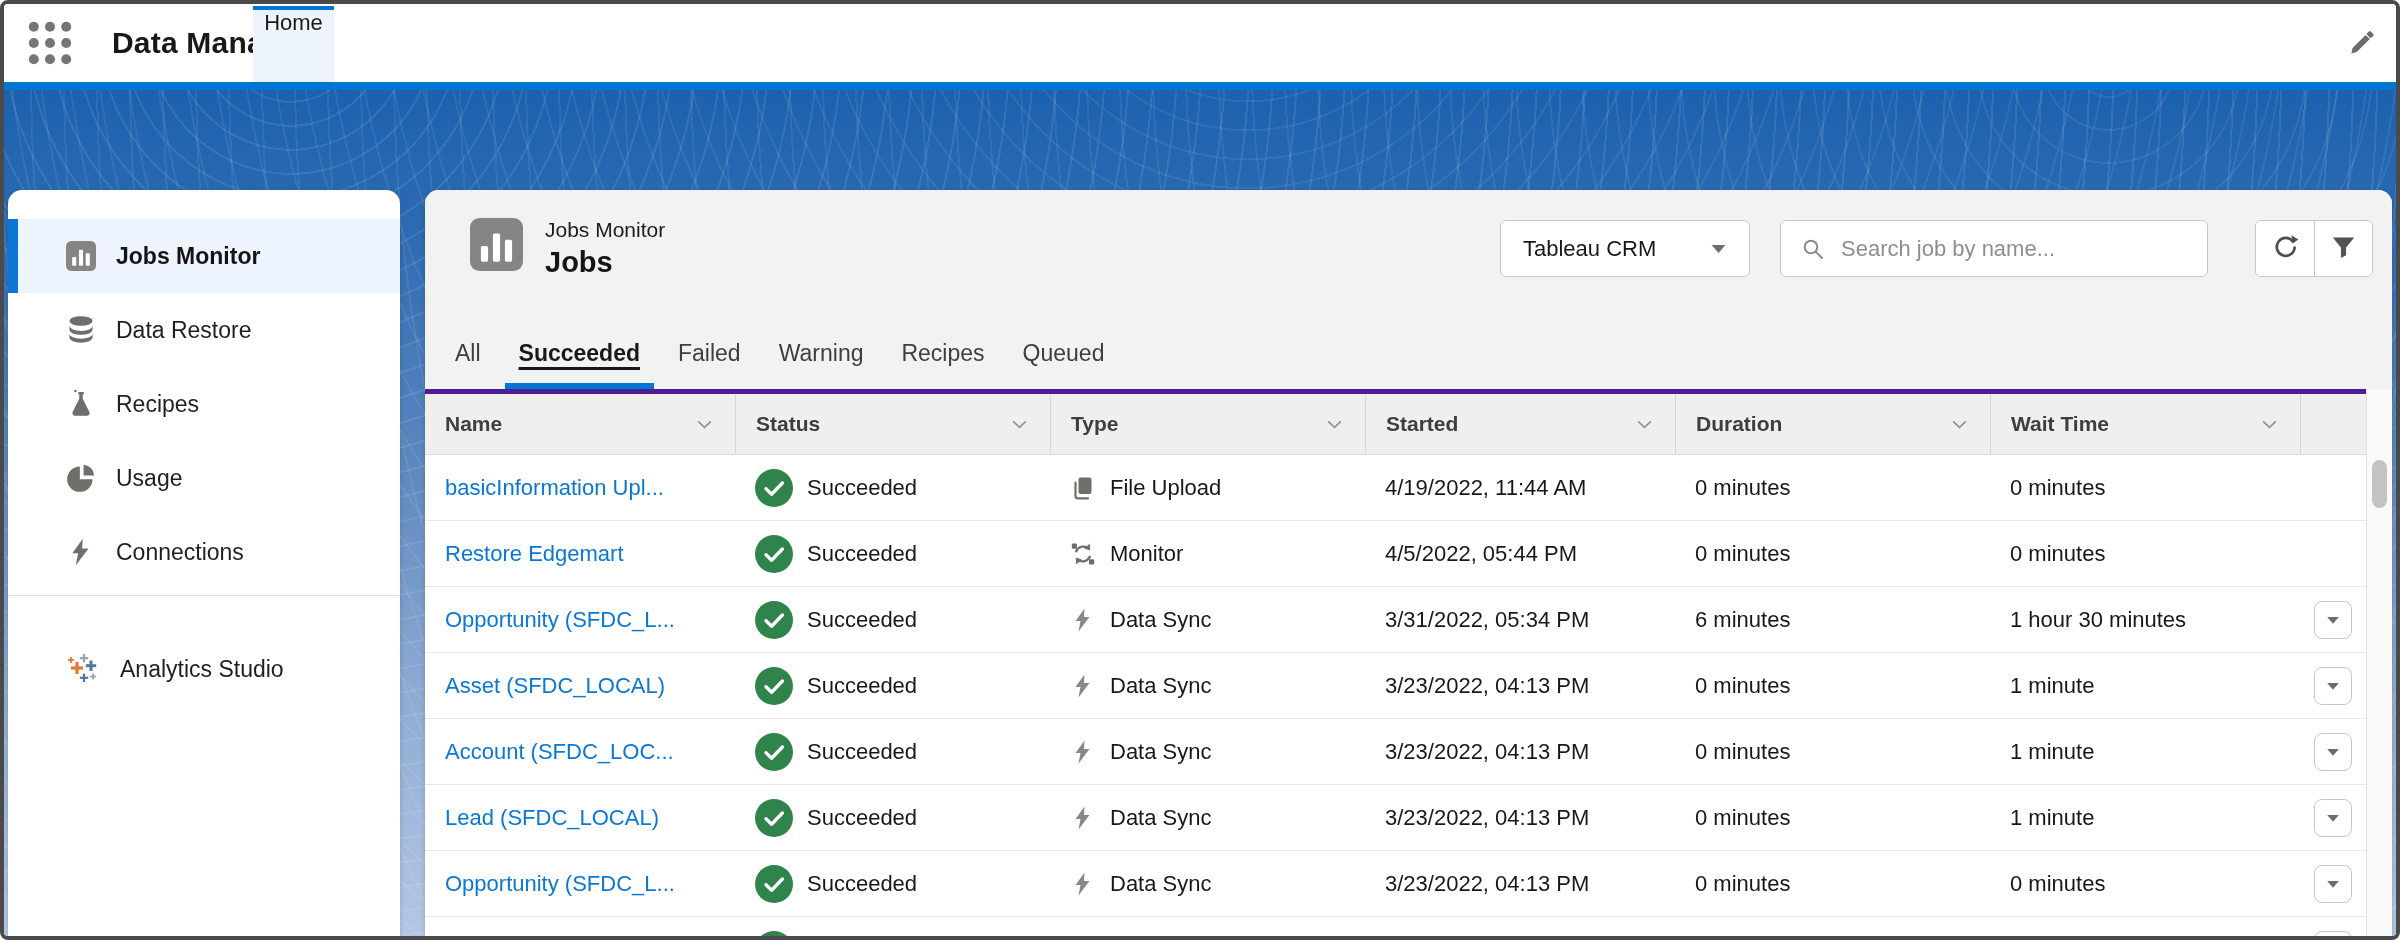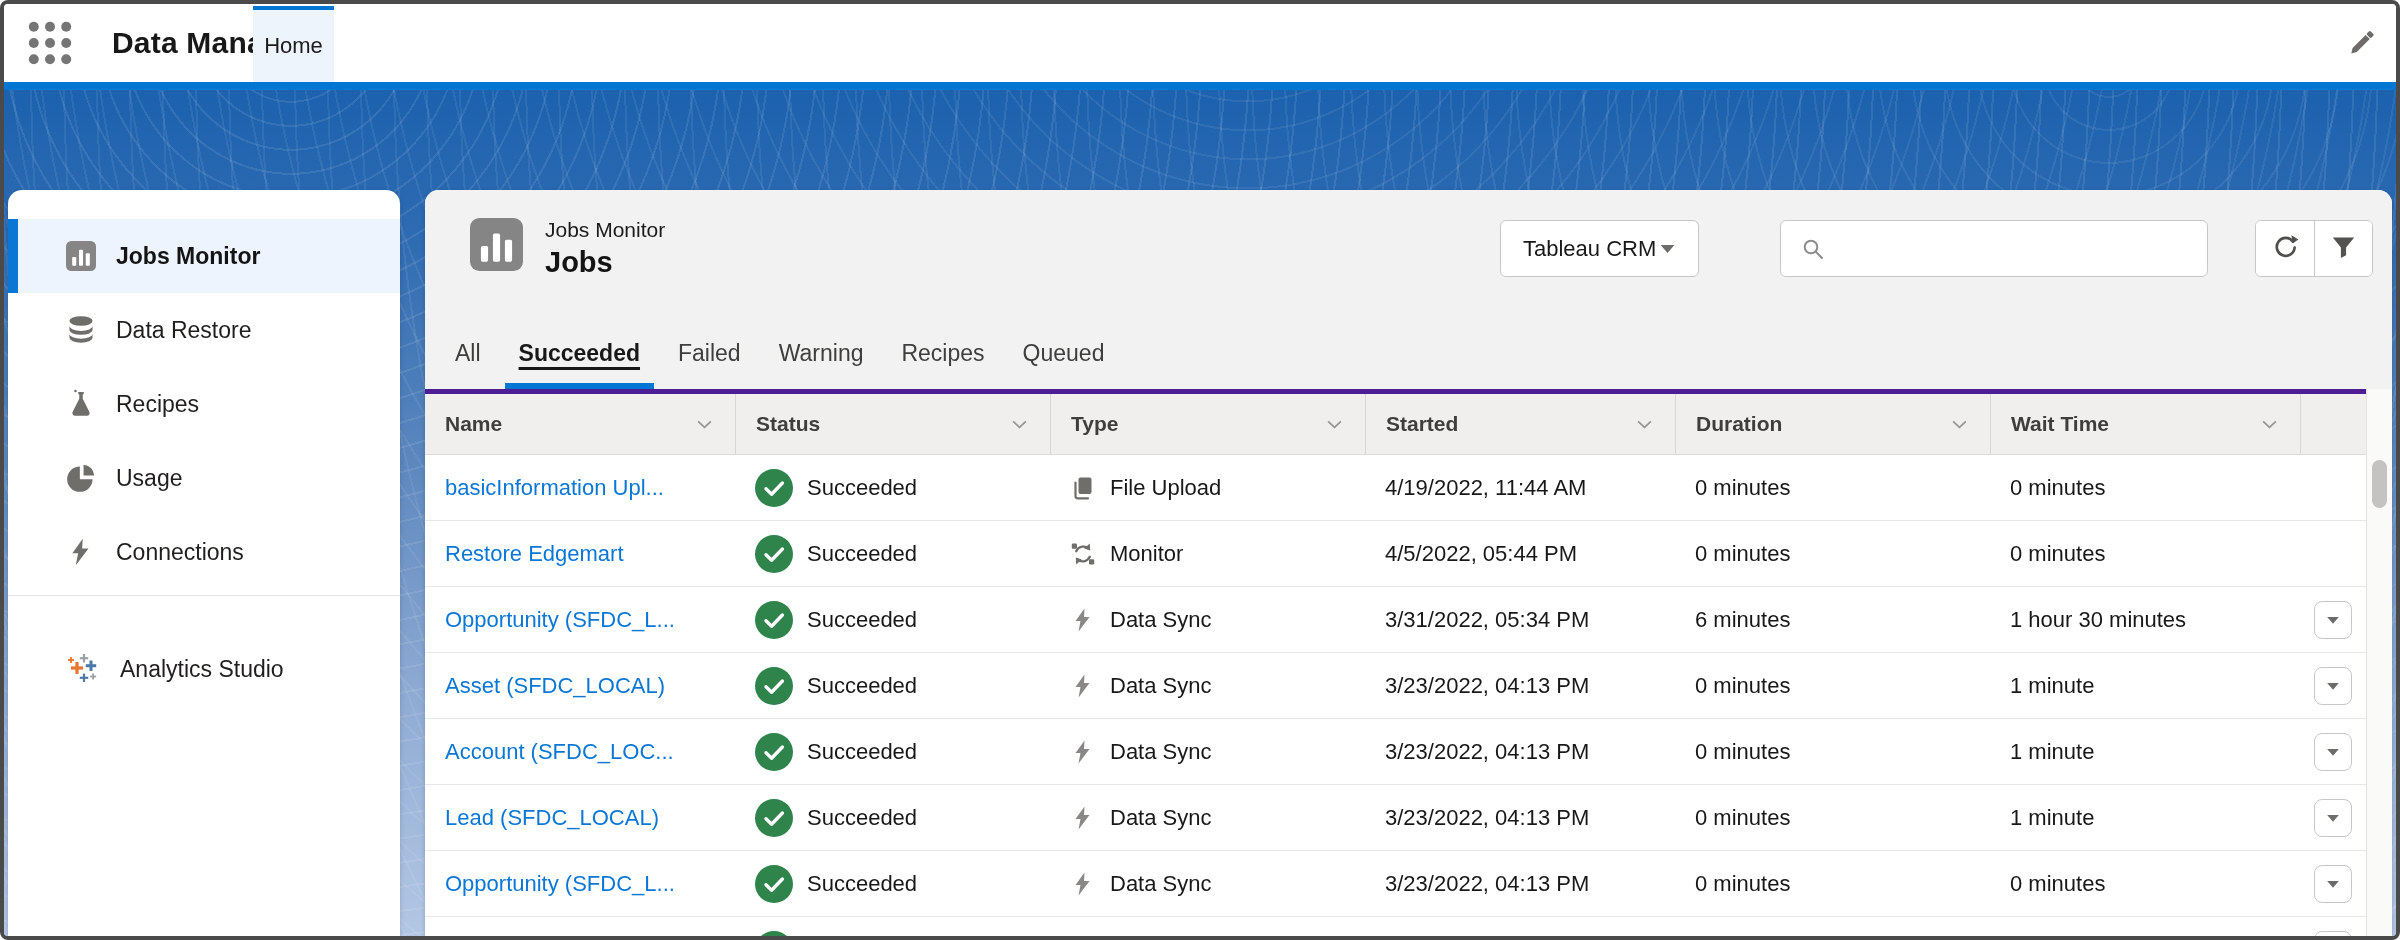--- a/index.html
+++ b/index.html
@@ -13,21 +13,21 @@
     overflow:hidden;background:#fff;box-sizing:border-box;
   }
   
   .topbar{position:absolute;top:0;left:0;right:0;height:78px;background:#fff;z-index:4;}
   .waffle{position:absolute;left:24px;top:17px;width:44px;height:44px;cursor:pointer;}
   .waffle svg{width:44px;height:44px;}
   .app-title{position:absolute;left:108px;top:50%;transform:translateY(-50%);
     font-size:30px;font-weight:600;color:#181818;margin:0;letter-spacing:.2px;}
   .home-tab{position:absolute;left:249px;top:2px;bottom:0;width:81px;
     background:#edf4fb;border-top:4px solid #0176d3;box-sizing:border-box;
-    display:flex;align-items:center;justify-content:center;
+    display:flex;justify-content:center;
     font-size:22px;color:#1b1b1b;cursor:pointer;}
   .pencil{position:absolute;right:20px;top:24px;width:30px;height:30px;cursor:pointer;}
   .pencil svg{width:30px;height:30px;}
   
   .bluebar{position:absolute;top:78px;left:0;right:0;height:8px;background:#0176d3;z-index:3;}
   .canvas{position:absolute;top:78px;left:0;right:0;bottom:0;
     background-image:
       repeating-radial-gradient(circle at 12% -6%, rgba(255,255,255,0) 0 22px, rgba(255,255,255,.09) 22px 24px),
       repeating-radial-gradient(circle at 52% -18%, rgba(255,255,255,0) 0 27px, rgba(255,255,255,.07) 27px 29px),
       repeating-radial-gradient(circle at 88% -2%, rgba(255,255,255,0) 0 31px, rgba(255,255,255,.07) 31px 33px),
@@ -47,21 +47,21 @@
   .side-footer{margin-top:36px;}
   .side-footer .side-item .icon svg{width:34px;height:34px;}
   
   .panel{position:absolute;left:421px;top:108px;width:1967px;height:814px;
     background:#fff;border-radius:14px;overflow:hidden;box-shadow:0 2px 5px rgba(0,0,0,.18);}
   .panel-head{position:absolute;top:0;left:0;right:0;height:199px;background:#f3f2f2;}
   .big-icon{position:absolute;left:45px;top:28px;width:53px;height:53px;}
   .big-icon svg{width:53px;height:53px;}
   .crumb{position:absolute;left:120px;top:28px;font-size:21px;color:#1b1b1b;}
   .page-title{position:absolute;left:120px;top:56px;font-size:29px;font-weight:700;color:#141414;margin:0;}
-  .select-btn{position:absolute;left:1075px;top:30px;width:199px;height:57px;background:#fff;
+  .select-btn{position:absolute;left:1075px;top:30px;width:250px;height:57px;background:#fff;
     border:1px solid #c9c7c5;border-radius:6px;display:flex;align-items:center;justify-content:space-between;
     padding:0 22px;font-size:22px;color:#181818;box-sizing:border-box;cursor:pointer;}
   .select-btn .caret svg{width:17px;height:11px;display:block;}
   .search-box{position:absolute;left:1355px;top:30px;width:428px;height:57px;background:#fff;
     border:1px solid #c9c7c5;border-radius:6px;display:flex;align-items:center;gap:14px;
     padding:0 20px;box-sizing:border-box;}
   .search-box .icon svg{width:24px;height:24px;display:block;}
   .search-box input{border:none;outline:none;font-size:22px;flex:1;font-family:inherit;color:#181818;background:transparent;}
   .search-box input::placeholder{color:#8f8e8c;}
   .btn-group{position:absolute;left:1830px;top:30px;height:57px;display:flex;
@@ -235,20 +235,21 @@
             </span>
         </div>
 
         <div class="search-box">
           <span class="icon">
               <svg viewBox="0 0 24 24">
                 <circle cx="10" cy="10" r="6.3" fill="none" stroke="#8c8c8c" stroke-width="2"></circle>
                 <line x1="14.9" y1="14.9" x2="21" y2="21" stroke="#8c8c8c" stroke-width="2" stroke-linecap="round"></line>
               </svg>
             </span>
+          <input type="text" placeholder="Search job by name..." style="">
         </div>
 
         <div class="btn-group">
           <button class="icon-btn">
             <span><svg viewBox="0 0 26 26">
                   <path d="M20.2 7.4A8.6 8.6 0 1 0 21.8 13" fill="none" stroke="#514f4d" stroke-width="2.6" stroke-linecap="round"></path>
                   <polygon points="18.6,1.2 20.2,8.8 25.4,5.4" fill="#514f4d"></polygon>
                 </svg></span>
           </button>
           <button class="icon-btn">

